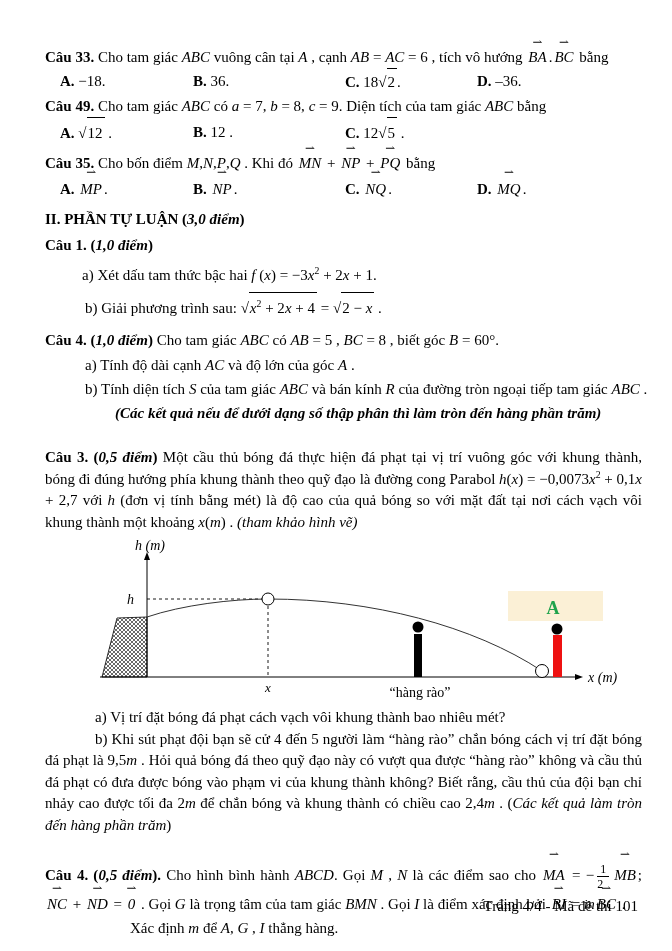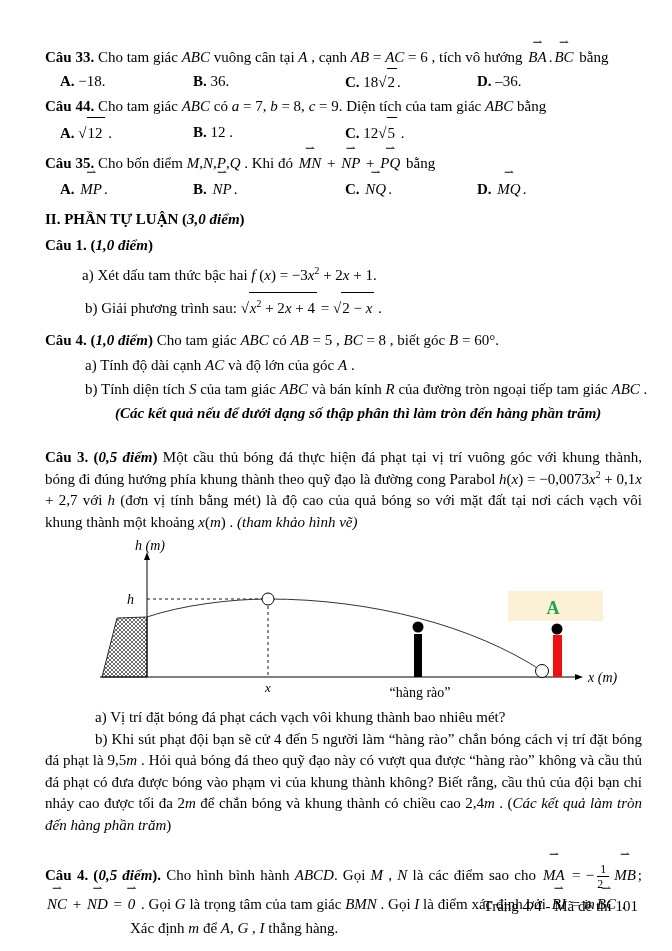--- a/index.html
+++ b/index.html
@@ -46,21 +46,21 @@
 <div class="doc">
 
   <p class="qline"><b>Câu 33.</b> Cho tam giác <i>ABC</i> vuông cân tại <i>A</i> , cạnh <i>AB</i> = <i>AC</i> = 6 , tích vô hướng <span class="vec">BA</span>.<span class="vec">BC</span> bằng</p>
   <div class="opts">
     <span><b>A.</b> −18.</span>
     <span><b>B.</b> 36.</span>
     <span><b>C.</b> 18<span class="sqrt"><span class="rad">√</span><span class="sqb">2</span></span>.</span>
     <span><b>D.</b> –36.</span>
   </div>
 
-  <p class="qline"><b>Câu 44.</b> Cho tam giác <i>ABC</i> có <i>a</i> = 7, <i>b</i> = 8, <i>c</i> = 9.  Diện tích của tam giác <i>ABC</i> bằng</p>
+  <p class="qline"><b>Câu 49.</b> Cho tam giác <i>ABC</i> có <i>a</i> = 7, <i>b</i> = 8, <i>c</i> = 9.  Diện tích của tam giác <i>ABC</i> bằng</p>
   <div class="opts tall">
     <span><b>A.</b> <span class="sqrt"><span class="rad">√</span><span class="sqb">12</span></span> .</span>
     <span><b>B.</b> 12 .</span>
     <span><b>C.</b> 12<span class="sqrt"><span class="rad">√</span><span class="sqb">5</span></span> .</span>
   </div>
 
   <p class="qline mt4"><b>Câu 35.</b> Cho bốn điểm <i>M</i>,<i>N</i>,<i>P</i>,<i>Q</i> . Khi đó <span class="vec">MN</span> + <span class="vec">NP</span> + <span class="vec">PQ</span> bằng</p>
   <div class="opts mt2">
     <span><b>A.</b> <span class="vec">MP</span>.</span>
     <span><b>B.</b> <span class="vec">NP</span>.</span>

